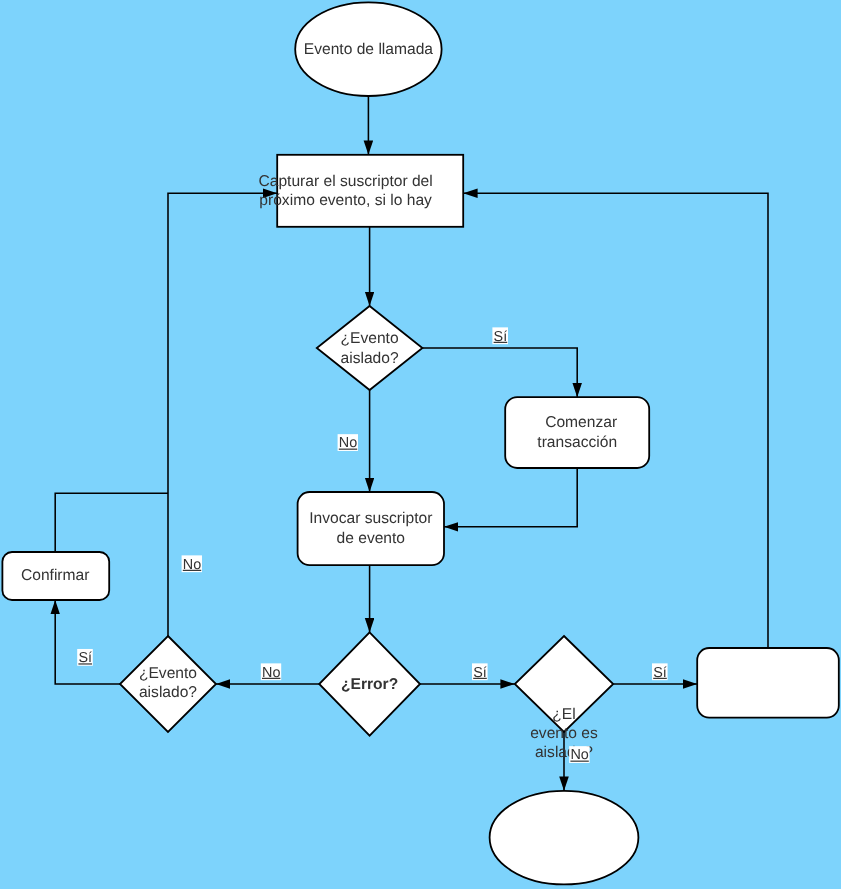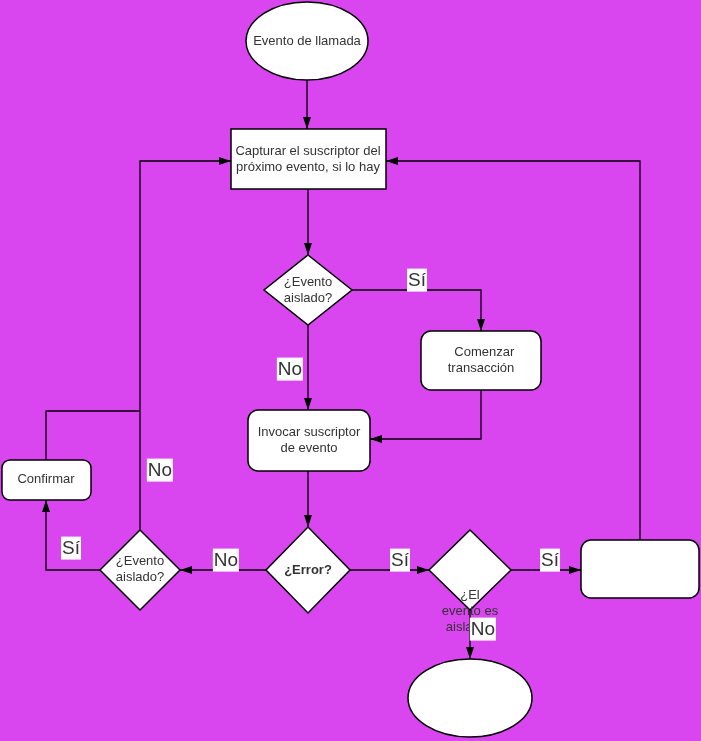--- a/index.html
+++ b/index.html
@@ -4,21 +4,21 @@
 <style>
   html, body {
     margin: 0;
     padding: 0;
     background: #ffffff;
   }
   .canvas {
     position: relative;
     width: 701px;
     height: 741px;
-    background: #d946ef;
+    background: #7dd3fc;
     font-family: "Liberation Sans", "DejaVu Sans", sans-serif;
     color: #333333;
     overflow: hidden;
   }
   .canvas svg {
     position: absolute;
     left: 0;
     top: 0;
   }
   .lbl {
@@ -26,27 +26,28 @@
     transform: translate(-50%, -50%);
     font-size: 13px;
     line-height: 1.22;
     text-align: center;
     white-space: pre-line;
     color: #333333;
   }
   .edge-lbl {
     position: absolute;
     transform: translate(-50%, -50%);
-    font-size: 19px;
+    font-size: 12px;
     line-height: 1.2;
     text-align: center;
     white-space: nowrap;
     color: #333333;
     background: #ffffff;
     padding: 0 1px;
+    text-decoration: underline;
   }
   .shape {
     fill: #ffffff;
     stroke: #000000;
     stroke-width: 1.5;
   }
   .edge {
     fill: none;
     stroke: #000000;
     stroke-width: 1.3;
@@ -90,21 +91,21 @@
       <polygon class="shape" points="308,527 350,570 308,613 266,570"></polygon>
       <polygon class="shape" points="470,530 511,570 470,610 429,570"></polygon>
       <rect class="shape" x="581" y="540" width="118" height="58" rx="10" ry="10"></rect>
       <polygon class="shape" points="140,530 180,570 140,610 100,570"></polygon>
       <rect class="shape" x="2" y="460" width="89" height="40" rx="8" ry="8"></rect>
       <ellipse class="shape" cx="470" cy="698" rx="62" ry="39"></ellipse>
     </g>
   </svg>
 
   <div class="lbl" style="left:307px; top:41px;">Evento de llamada</div>
-  <div class="lbl" style="left:308px; top:159px;text-align:center;">Capturar el suscriptor del
+  <div class="lbl" style="left:288px; top:159px;text-align:center;">Capturar el suscriptor del
 próximo evento, si lo hay</div>
   <div class="lbl" style="left:308px; top:290px;">¿Evento
 aislado?</div>
   <div class="lbl" style="left:481px; top:360px;text-align:right;">Comenzar
 transacción</div>
   <div class="lbl" style="left:309px; top:440px;">Invocar suscriptor
 de evento</div>
   <div class="lbl" style="left:308px; top:570px;font-weight:bold;">¿Error?</div>
   <div class="lbl" style="left:470px; top:580px;margin-top:31px;">¿El
 evento es

